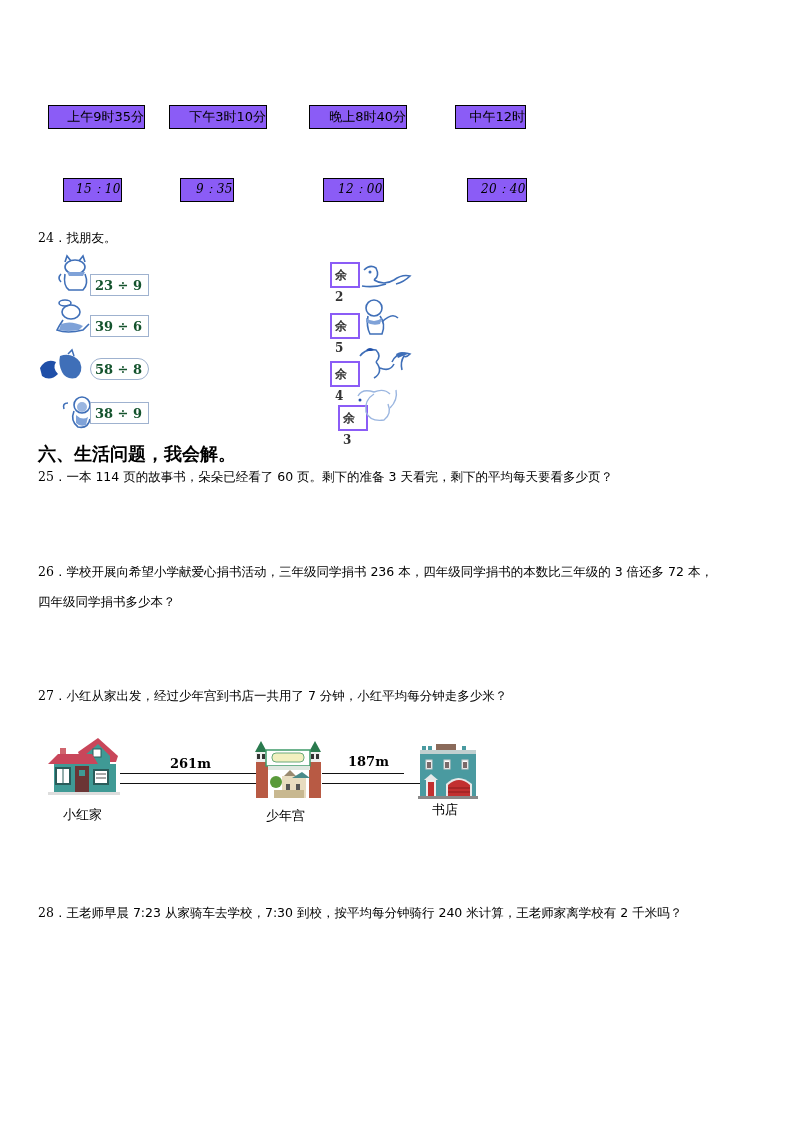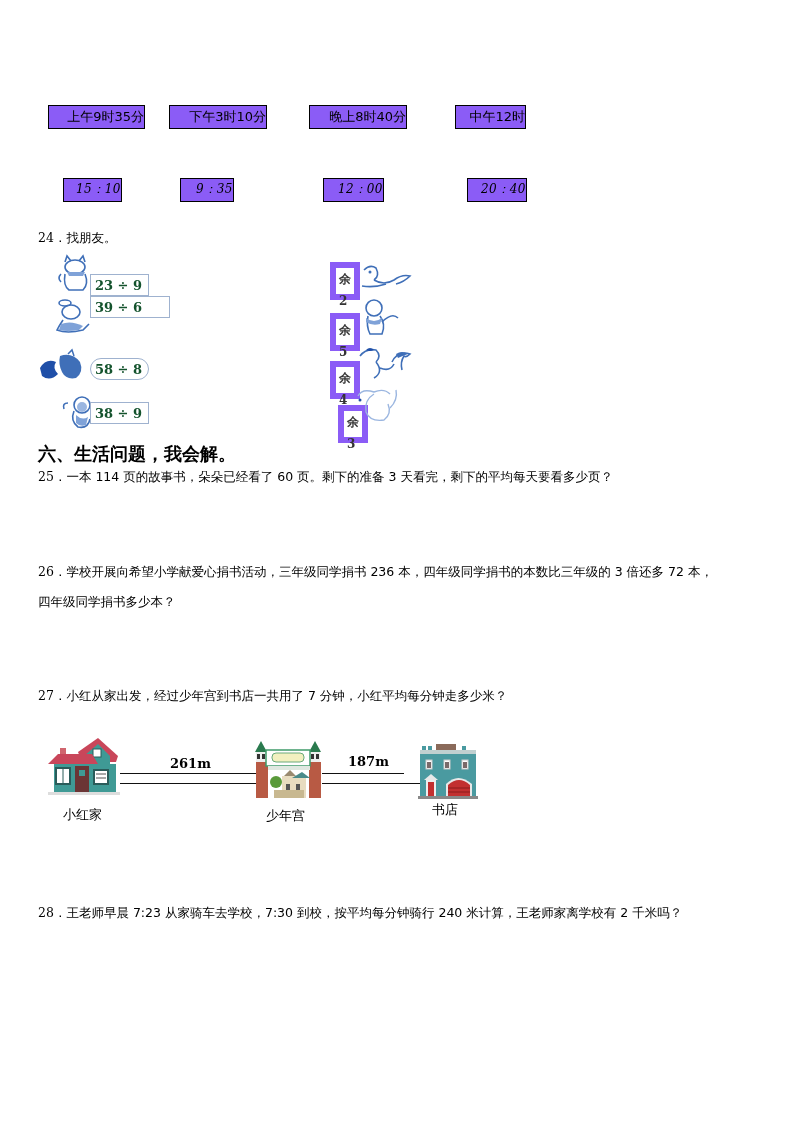--- a/index.html
+++ b/index.html
@@ -8,21 +8,21 @@
   .abs { position: absolute; }
   .tbox { position: absolute; border: 1px solid #000; background: #8b5cf6;
           font-size: 13px; line-height: 21px; text-align: right; white-space: nowrap; }
   .tbox.num { font-family: "DejaVu Serif", "Liberation Serif", serif; font-size: 12px; letter-spacing: 0.5px; font-style: italic; }
   .q { position: absolute; left: 38px; font-size: 12.5px; line-height: 18px; white-space: nowrap; }
   .q .n { font-family: "DejaVu Serif", "Liberation Serif", serif; }
   .section { position: absolute; left: 38px; font-size: 18px; font-weight: bold; white-space: nowrap; }
   .expr { position: absolute; border: 1px solid #9fb2cf; background: #fff; height: 22px; line-height: 22px;
           font-family: "DejaVu Serif", "Liberation Serif", serif; font-weight: bold; font-size: 13px; color: #14532d;
           padding-left: 4px; box-sizing: border-box; }
-  .rem { position: absolute; border: 6px solid #8b5cf6; background: #fff; height: 38px; line-height: 22px;
+  .rem { position: absolute; border: 2px solid #8b5cf6; background: #fff; height: 26px; line-height: 22px;
          font-family: "DejaVu Serif", "Liberation Serif", serif; font-weight: bold; font-size: 12px; color: #333;
          padding: 0 3px; box-sizing: border-box; }
   .animal { position: absolute; }
   .road { position: absolute; height: 2px; background: #111; }
   .dist { position: absolute; font-family: "DejaVu Serif", "Liberation Serif", serif; font-weight: bold; font-size: 13px; }
   .place { position: absolute; font-size: 13px; white-space: nowrap; }
 </style>
 </head>
 <body>
 
@@ -52,21 +52,21 @@
 <div class="expr" style="left:90px;top:274px;width:59px;">23 ÷ 9</div>
 
 <svg class="animal" style="left:53px;top:296px;" width="42" height="40" viewBox="0 0 42 40">
   <g fill="none" stroke="#3f6fb8" stroke-width="1.6">
     <ellipse cx="12" cy="7" rx="6" ry="3"></ellipse>
     <ellipse cx="18" cy="16" rx="9" ry="7"></ellipse>
     <path d="M10 24 Q6 30 4 34 Q14 38 30 34 L36 28"></path>
   </g>
   <path d="M8 28 Q18 24 30 30 L26 34 Q14 36 6 34Z" fill="#7fa2d8"></path>
 </svg>
-<div class="expr" style="left:90px;top:296px;width:80px;">39 ÷ 6</div>
+<div class="expr" style="left:90px;top:315px;width:59px;">39 ÷ 6</div>
 
 <svg class="animal" style="left:38px;top:348px;" width="56" height="36" viewBox="0 0 56 36">
   <path d="M2 20 Q8 10 18 14 Q14 20 20 26 Q12 34 4 28Z" fill="#1f4fa8"></path>
   <path d="M22 8 Q34 4 42 14 Q46 24 38 30 Q28 32 24 24 Q20 16 22 8Z" fill="#3f6fb8"></path>
   <path d="M30 6 L34 2 L36 8" fill="none" stroke="#3f6fb8" stroke-width="1.5"></path>
 </svg>
 <div class="expr" style="left:90px;top:358px;width:59px;border-radius:11px;">58 ÷ 8</div>
 
 <svg class="animal" style="left:60px;top:395px;" width="36" height="36" viewBox="0 0 36 36">
   <g fill="none" stroke="#3f6fb8" stroke-width="1.6">

